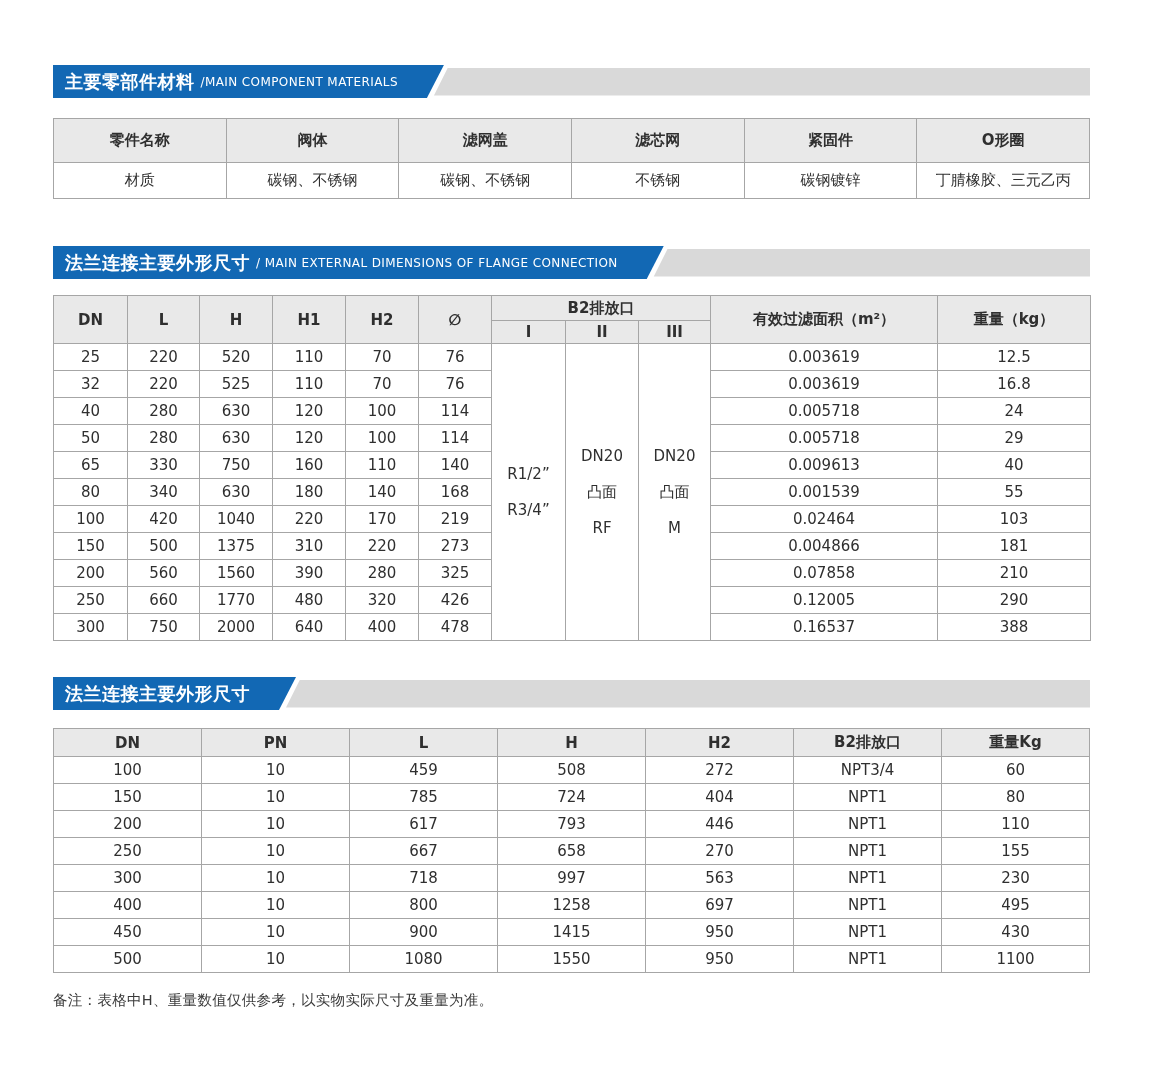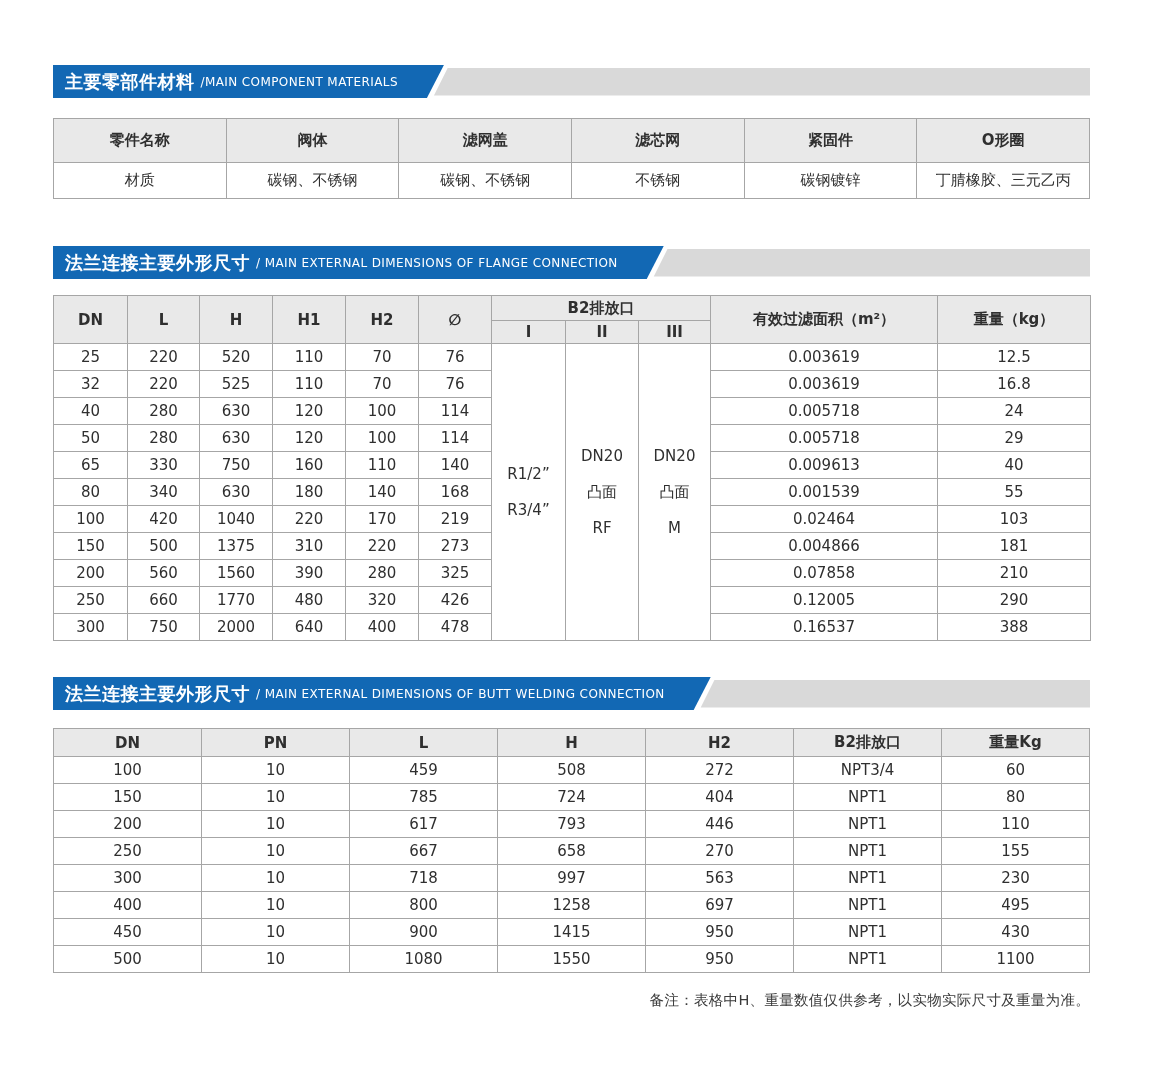--- a/index.html
+++ b/index.html
@@ -43,21 +43,21 @@
   .flange thead tr.r1 { height:25px; }
   .flange thead tr.r2 { height:23px; }
   .flange tbody tr { height:27px; }
   .flange .b2cell { white-space:pre-line; line-height:2.4; font-size:15px; }
 
   .banner-butt { margin-top:36px; }
   .butt { margin-top:18px; }
   .butt thead tr { height:28px; }
   .butt tbody tr { height:27px; }
 
-  .note { margin-top:18px; font-size:14.5px; color:#3a3a3a; letter-spacing:0.3px;text-align:right; }
+  .note { margin-top:18px; font-size:14.5px; color:#3a3a3a; letter-spacing:0.3px; }
 </style>
 </head>
 <body>
 
 <div class="page">
 
   <div class="banner">
     <div class="banner-blue">
       <span class="zh">主要零部件材料</span>
       <span class="en">/MAIN COMPONENT MATERIALS</span>
@@ -246,21 +246,20 @@
           <td>478</td>
           <td>0.16537</td>
           <td>388</td>
         </tr>
       </tbody>
   </table>
 
   <div class="banner banner-butt">
     <div class="banner-blue">
       <span class="zh">法兰连接主要外形尺寸</span>
-      <span class="en">/ MAIN EXTERNAL DIMENSIONS OF BUTT WELDING CONNECTION</span>
     </div>
     <div class="banner-gray"></div>
   </div>
 
   <table class="butt">
     <thead>
       <tr>
         <th>DN</th>
         <th>PN</th>
         <th>L</th>

